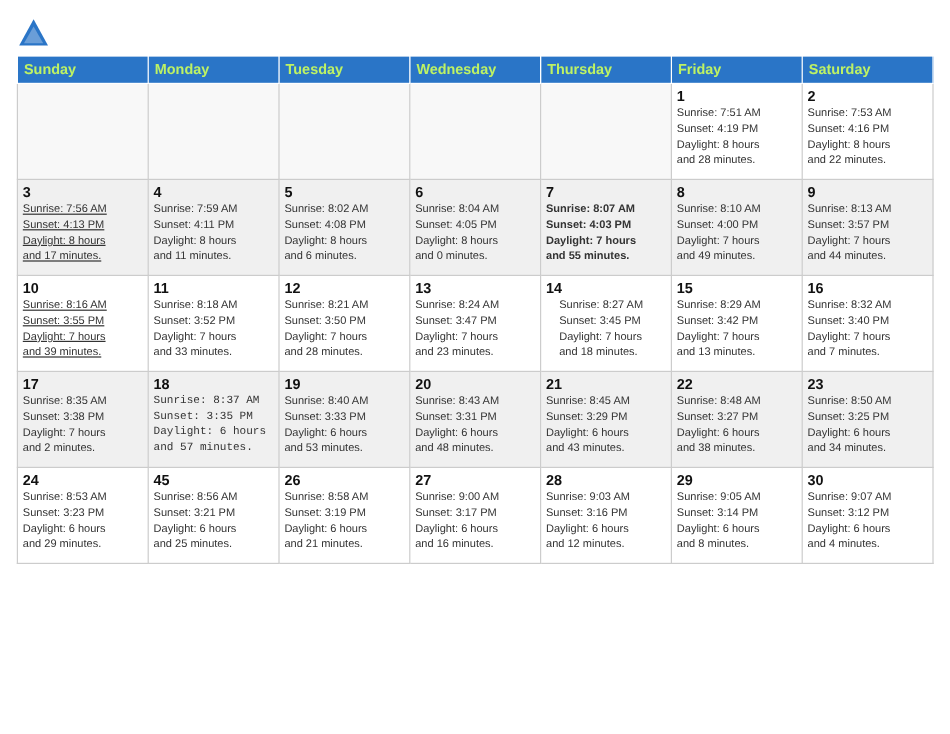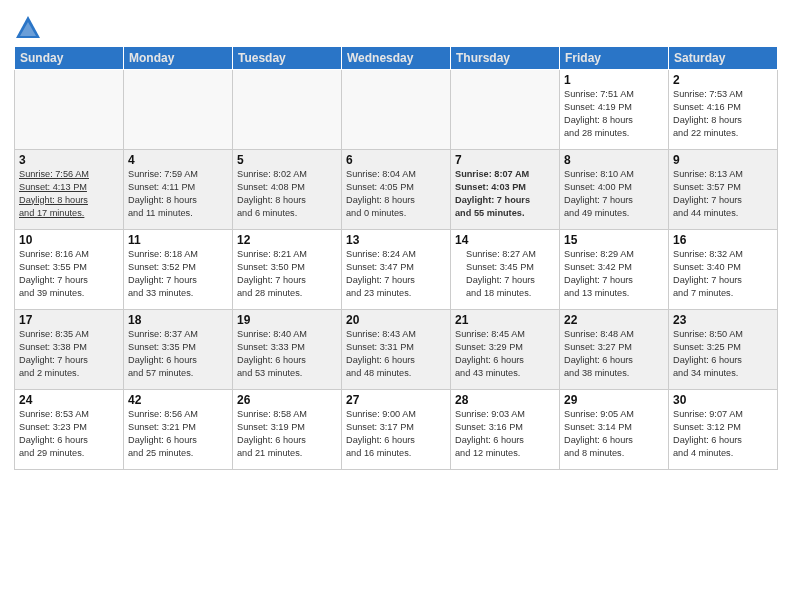--- a/index.html
+++ b/index.html
@@ -52,21 +52,21 @@
       font-size: 15px;
       color: #333;
     }
     .calendar {
       width: 100%;
       border-collapse: collapse;
       table-layout: fixed;
     }
     .calendar th {
       background-color: #2a75c7;
-      color: #e5e5e5;
+      color: #bef264;
       text-align: left;
       padding: 4px 5px;
       font-size: 12px;
       border: 1px solid #fff;
     }
     .calendar td {
       border: 1px solid #ccc;
       vertical-align: top;
       padding: 3px 4px;
       font-size: 9.5px;
@@ -194,21 +194,21 @@
             <span class="day-num">9</span>
             <div class="day-info" style="white-space: pre-line;">Sunrise: 8:13 AM
 Sunset: 3:57 PM
 Daylight: 7 hours
 and 44 minutes.</div>
           </td>
         </tr>
         <tr>
           <td>
             <span class="day-num">10</span>
-            <div class="day-info" style="white-space: pre-line;">Sunrise: 8:16 AM
+            <div class="day-info" style="white-space: pre-line; text-decoration: underline;">Sunrise: 8:16 AM
 Sunset: 3:55 PM
 Daylight: 7 hours
 and 39 minutes.</div>
           </td>
           <td>
             <span class="day-num">11</span>
             <div class="day-info" style="white-space: pre-line;">Sunrise: 8:18 AM
 Sunset: 3:52 PM
 Daylight: 7 hours
 and 33 minutes.</div>
@@ -252,21 +252,21 @@
         <tr class="row-shade">
           <td>
             <span class="day-num">17</span>
             <div class="day-info" style="white-space: pre-line;">Sunrise: 8:35 AM
 Sunset: 3:38 PM
 Daylight: 7 hours
 and 2 minutes.</div>
           </td>
           <td>
             <span class="day-num">18</span>
-            <div class="day-info" style="white-space: pre-line;">Sunrise: 8:37 AM
+            <div class="day-info" style="white-space: pre-line; font-family: Liberation Mono, monospace;">Sunrise: 8:37 AM
 Sunset: 3:35 PM
 Daylight: 6 hours
 and 57 minutes.</div>
           </td>
           <td>
             <span class="day-num">19</span>
             <div class="day-info" style="white-space: pre-line;">Sunrise: 8:40 AM
 Sunset: 3:33 PM
 Daylight: 6 hours
 and 53 minutes.</div>
@@ -302,21 +302,21 @@
         </tr>
         <tr>
           <td>
             <span class="day-num">24</span>
             <div class="day-info" style="white-space: pre-line;">Sunrise: 8:53 AM
 Sunset: 3:23 PM
 Daylight: 6 hours
 and 29 minutes.</div>
           </td>
           <td>
-            <span class="day-num">42</span>
+            <span class="day-num">45</span>
             <div class="day-info" style="white-space: pre-line;">Sunrise: 8:56 AM
 Sunset: 3:21 PM
 Daylight: 6 hours
 and 25 minutes.</div>
           </td>
           <td>
             <span class="day-num">26</span>
             <div class="day-info" style="white-space: pre-line;">Sunrise: 8:58 AM
 Sunset: 3:19 PM
 Daylight: 6 hours

